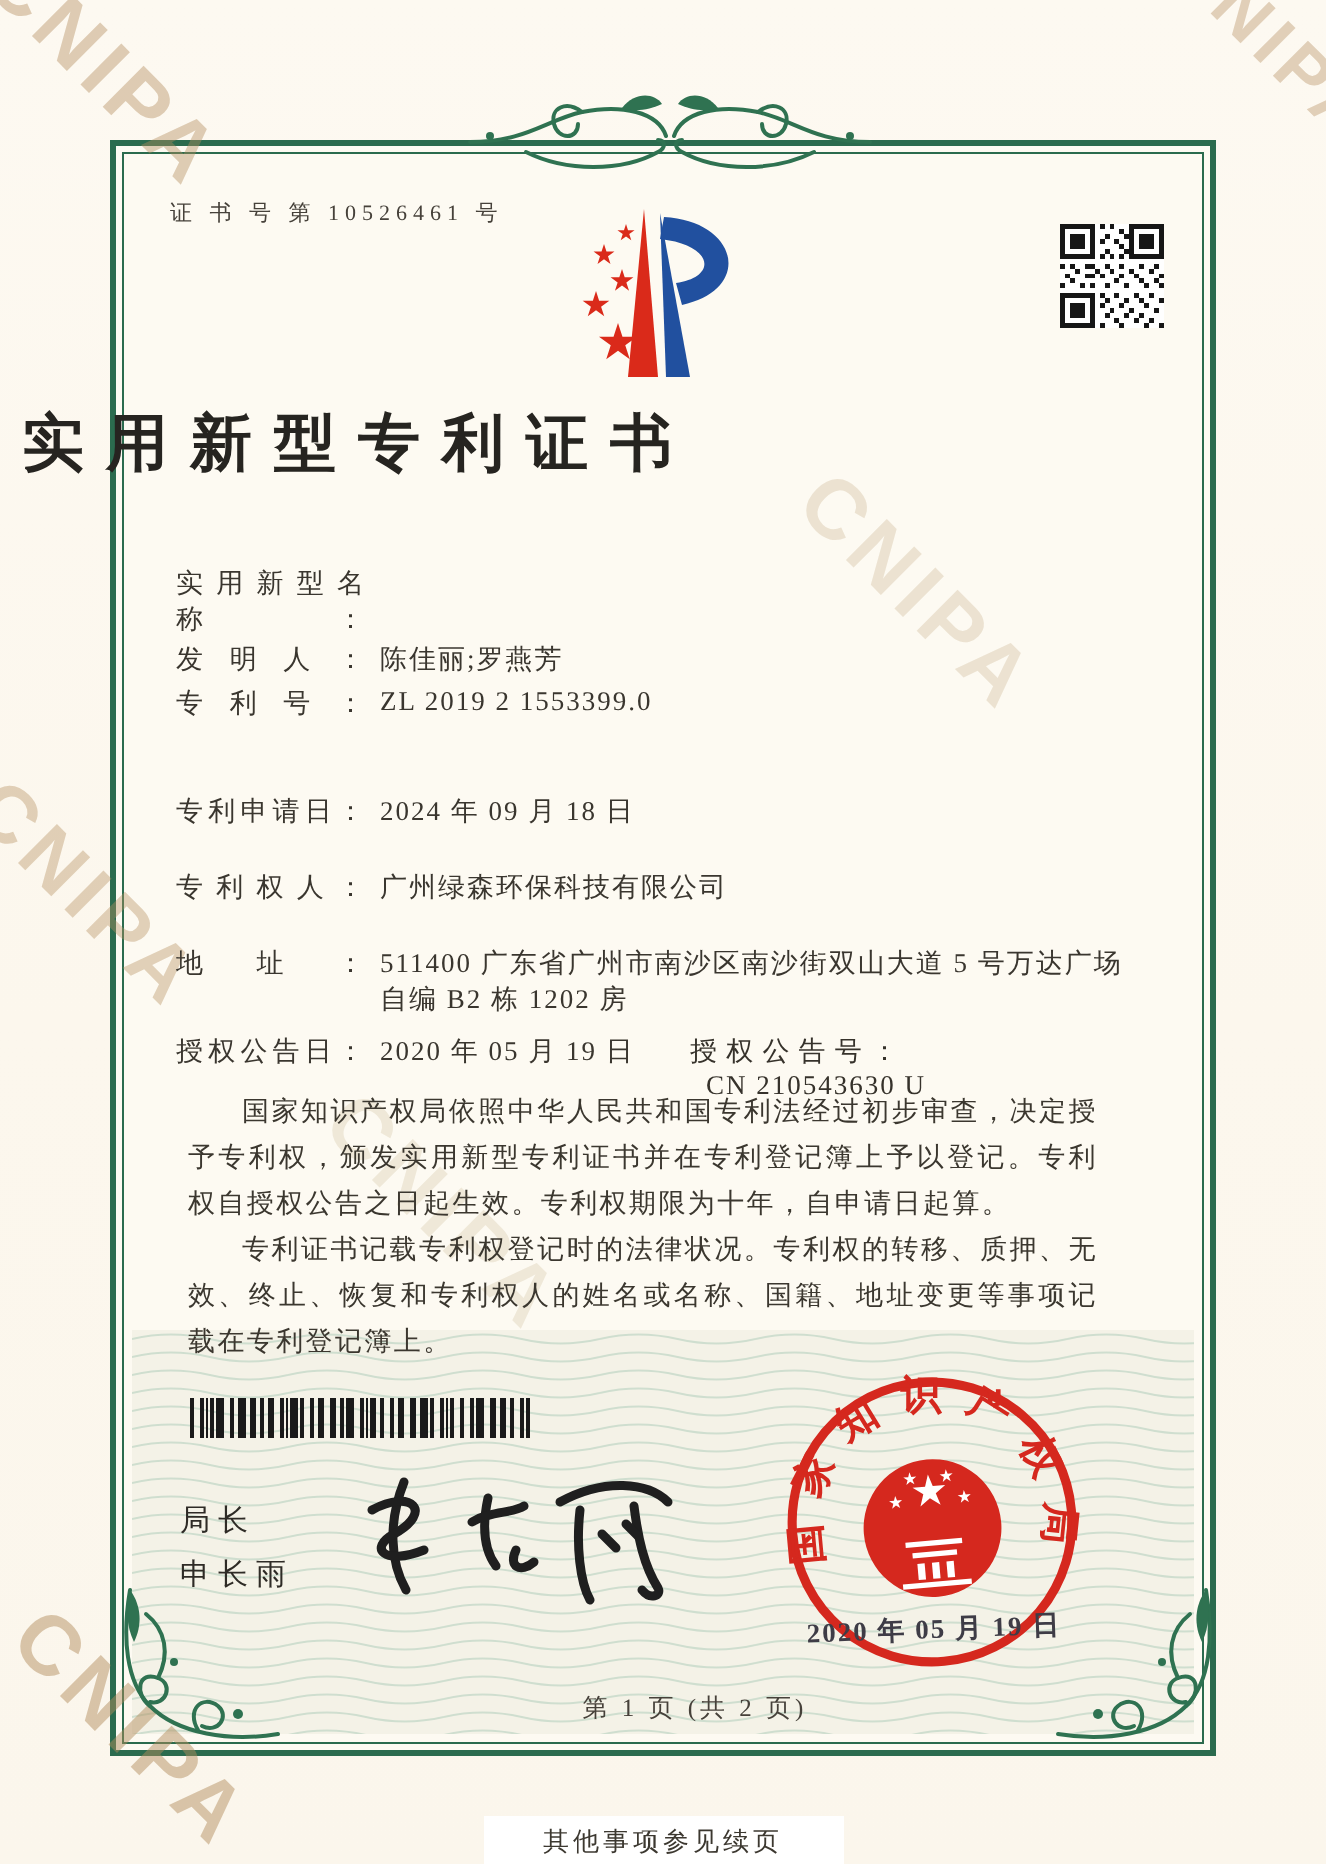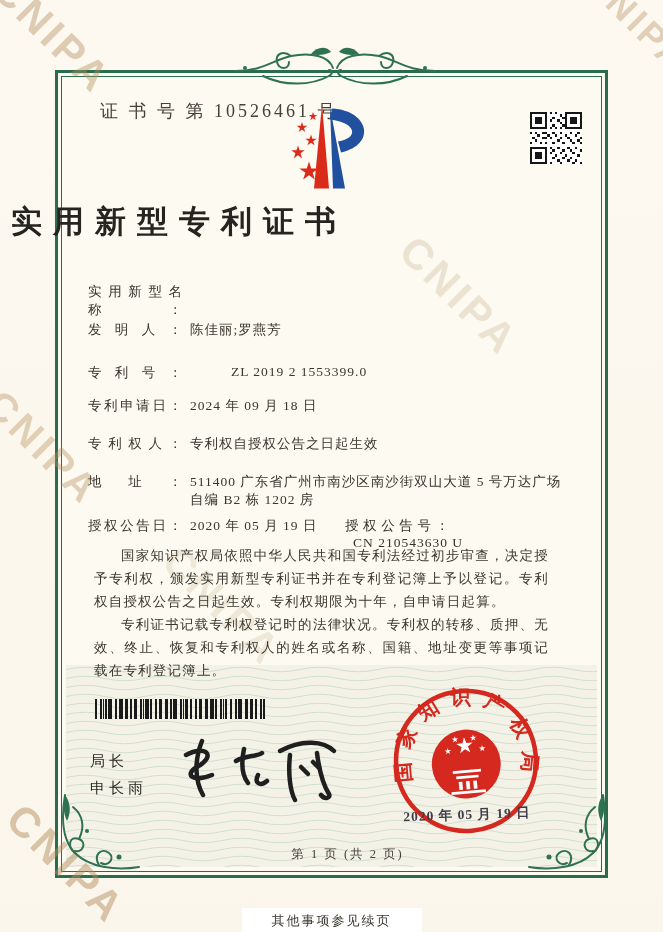--- a/index.html
+++ b/index.html
@@ -16,29 +16,29 @@
   .wm4{left:-28px;top:425px;font-size:40px;color:rgba(182,146,98,.40);}
   .wm5{left:148px;top:582px;font-size:42px;color:rgba(216,202,174,.38);}
   .wm6{left:-8px;top:840px;font-size:42px;color:rgba(178,140,92,.48);}
   
   .frame{position:absolute;left:55px;top:70px;width:553px;height:808px;box-sizing:border-box;
          border:3px solid #2b6b4e;background:#fdfaf2;z-index:0;}
   .frame-inner{position:absolute;inset:3px;border:1px solid #2b6b4e;}
   .band{position:absolute;left:4px;right:4px;bottom:4px;height:202px;}
   .band svg{display:block;width:100%;height:100%;}
   
-  .certno{position:absolute;left:100px;top:99px;font-size:18px;letter-spacing:3px;color:#46413a;z-index:3;}
+  .certno{position:absolute;left:85px;top:99px;font-size:11px;letter-spacing:3px;color:#46413a;z-index:3;}
   .logo{position:absolute;left:283px;top:100px;width:104px;height:95px;z-index:3;}
   .qr{position:absolute;left:530px;top:112px;width:52px;height:52px;z-index:3;}
   .title{position:absolute;left:0;top:201px;width:100%;font-size:31px;
          font-weight:bold;letter-spacing:11px;text-indent:11px;color:#262420;z-index:3;}
   .fld{position:absolute;left:88px;font-size:13.5px;color:#3a362f;z-index:3;display:flex;align-items:flex-start;}
   .fld .lbl{display:inline-block;width:94px;text-align:justify;text-align-last:justify;flex:none;}
   .fld .val{margin-left:8px;letter-spacing:1px;max-width:420px;white-space:pre-line;}
-  .f0{top:283px;}.f1{top:321px;}.f2{top:364px;gap:41px;}.f3{top:397px;}.f4{top:435px;}.f5{top:473px;}
+  .f0{top:283px;}.f1{top:321px;}.f2{top:343px;}.f3{top:397px;}.f4{top:435px;}.f5{top:473px;}
   .grant{top:517px;}
   .grant2{position:absolute;left:345px;top:517px;font-size:13.5px;display:flex;z-index:3;flex-direction:column;}
   .grant2 .lbl{display:inline-block;width:104px;text-align:justify;text-align-last:justify;flex:none;}
   .grant2 .val{margin-left:8px;letter-spacing:1px;}
   .paras{position:absolute;left:94px;top:544px;width:455px;font-size:13.5px;line-height:23px;
          letter-spacing:1.2px;text-align:justify;color:#3b372f;z-index:3;}
   .paras p{margin:0;text-indent:2em;}
   .barcode{position:absolute;left:95px;top:699px;width:170px;height:20px;z-index:3;
     background-image:
       repeating-linear-gradient(90deg,#1a1a1a 0 2px,transparent 2px 5px),
@@ -173,21 +173,21 @@
   <div class="fld f2">
     <span class="lbl">专利号：</span>
     <span class="val">ZL 2019 2 1553399.0</span>
   </div>
   <div class="fld f3">
     <span class="lbl">专利申请日：</span>
     <span class="val">2024 年 09 月 18 日</span>
   </div>
   <div class="fld f4">
     <span class="lbl">专利权人：</span>
-    <span class="val">专利权自授权公告之日起生效</span>
+    <span class="val">广州绿森环保科技有限公司</span>
   </div>
   <div class="fld f5">
     <span class="lbl">地址：</span>
     <span class="val">511400 广东省广州市南沙区南沙街双山大道 5 号万达广场
 自编 B2 栋 1202 房</span>
   </div>
   <div class="fld grant">
     <span class="lbl">授权公告日：</span>
     <span class="val">2020 年 05 月 19 日</span>
   </div>

